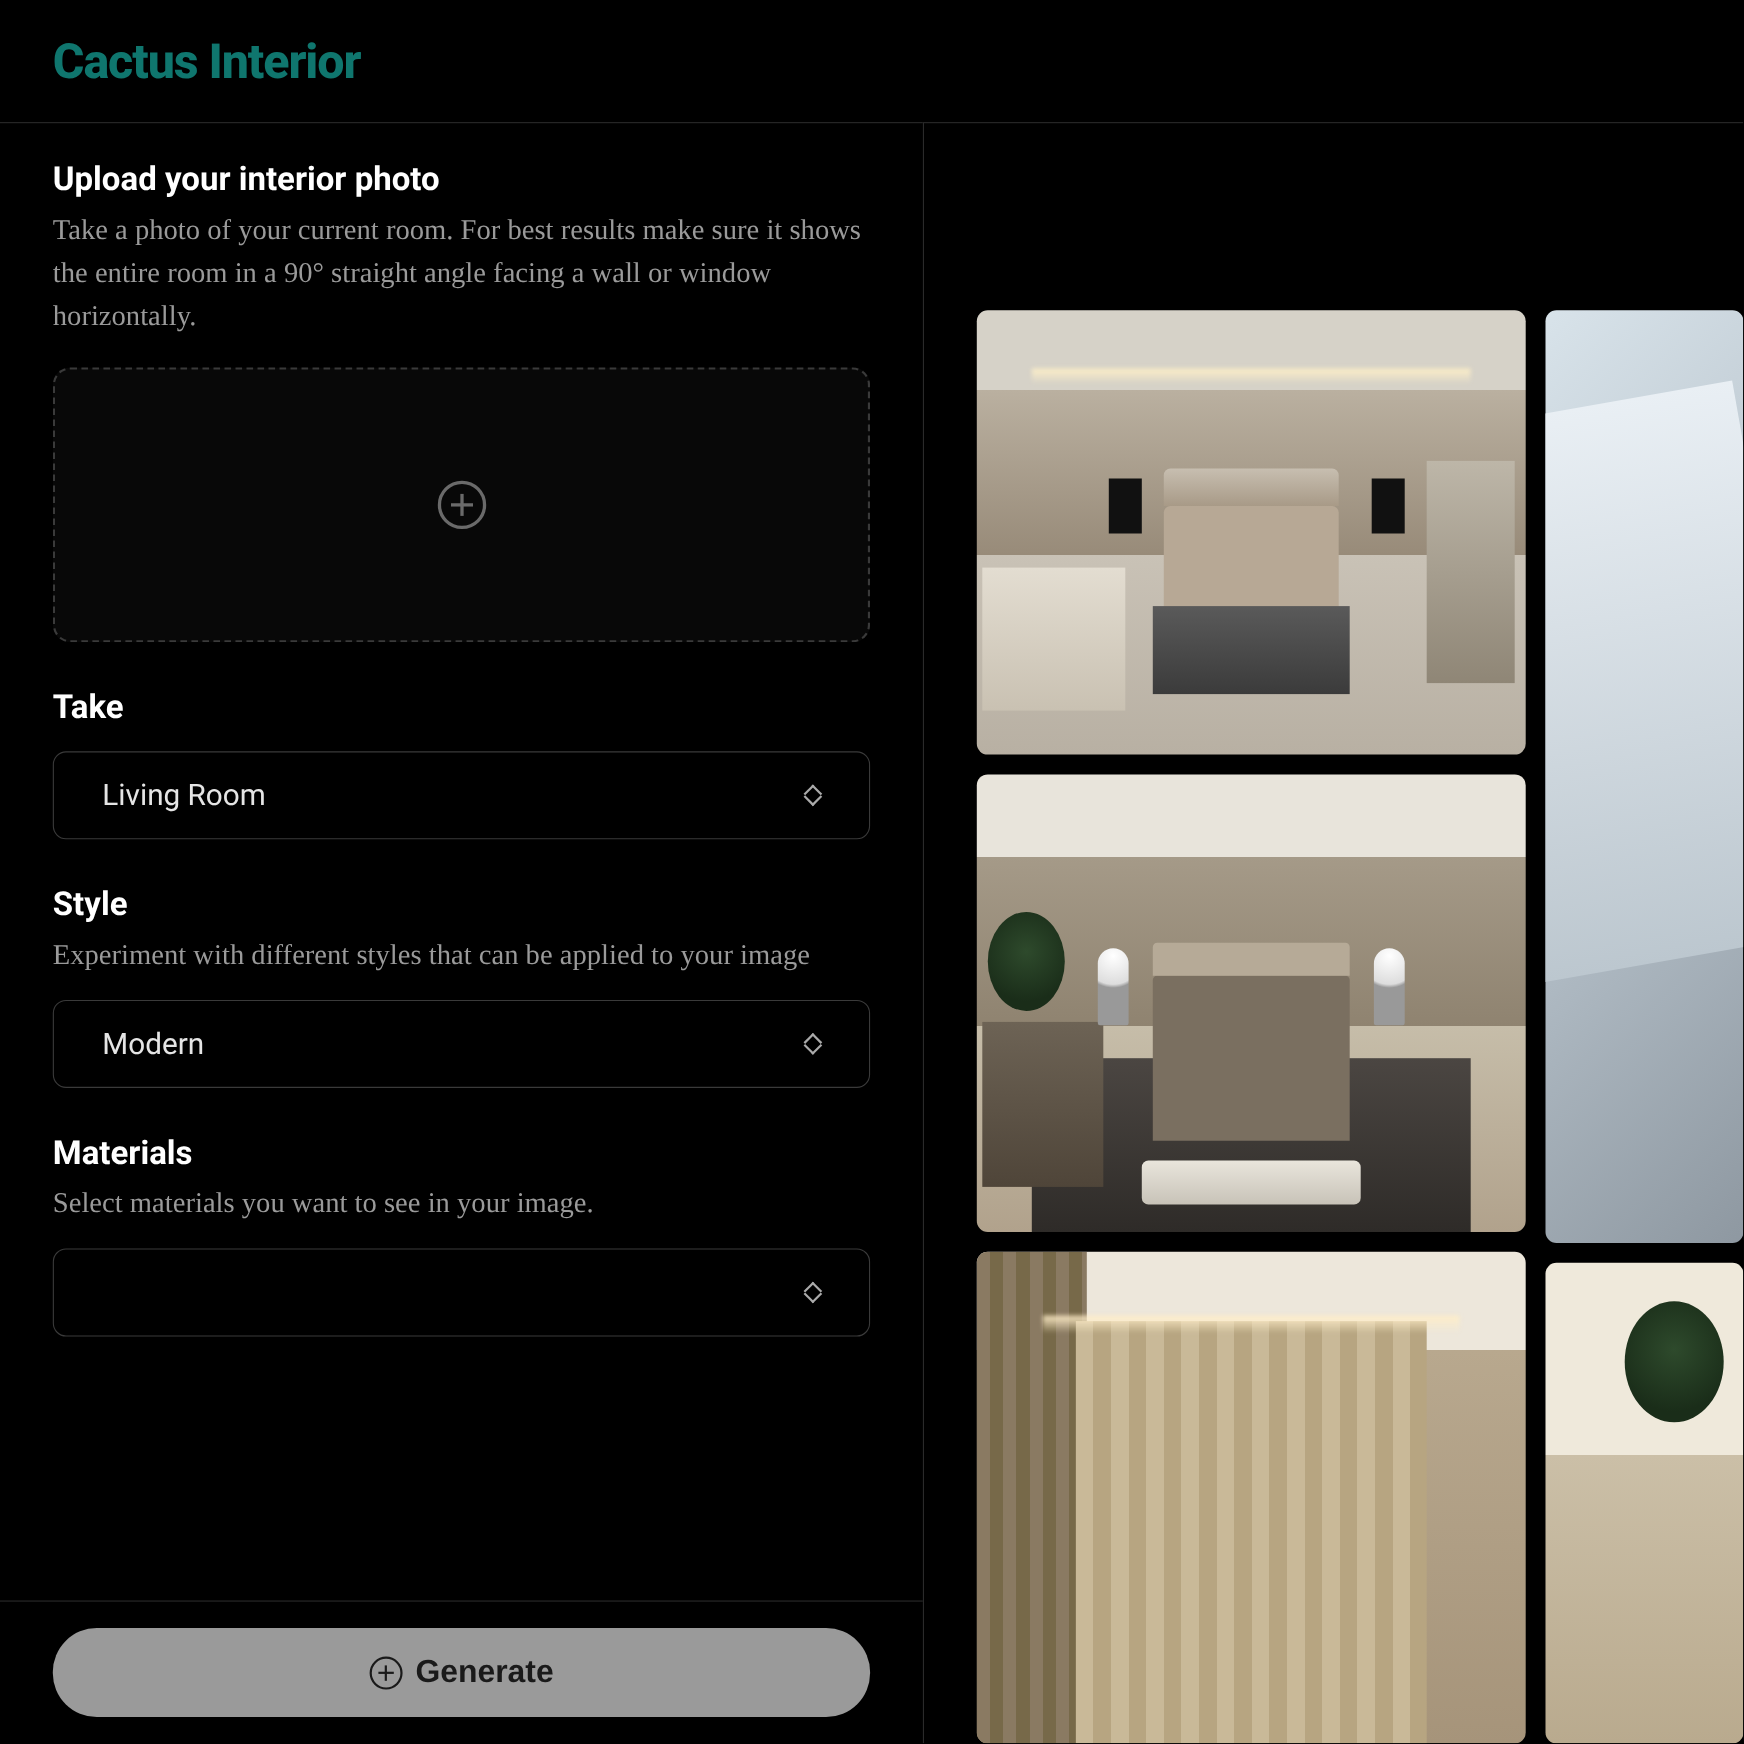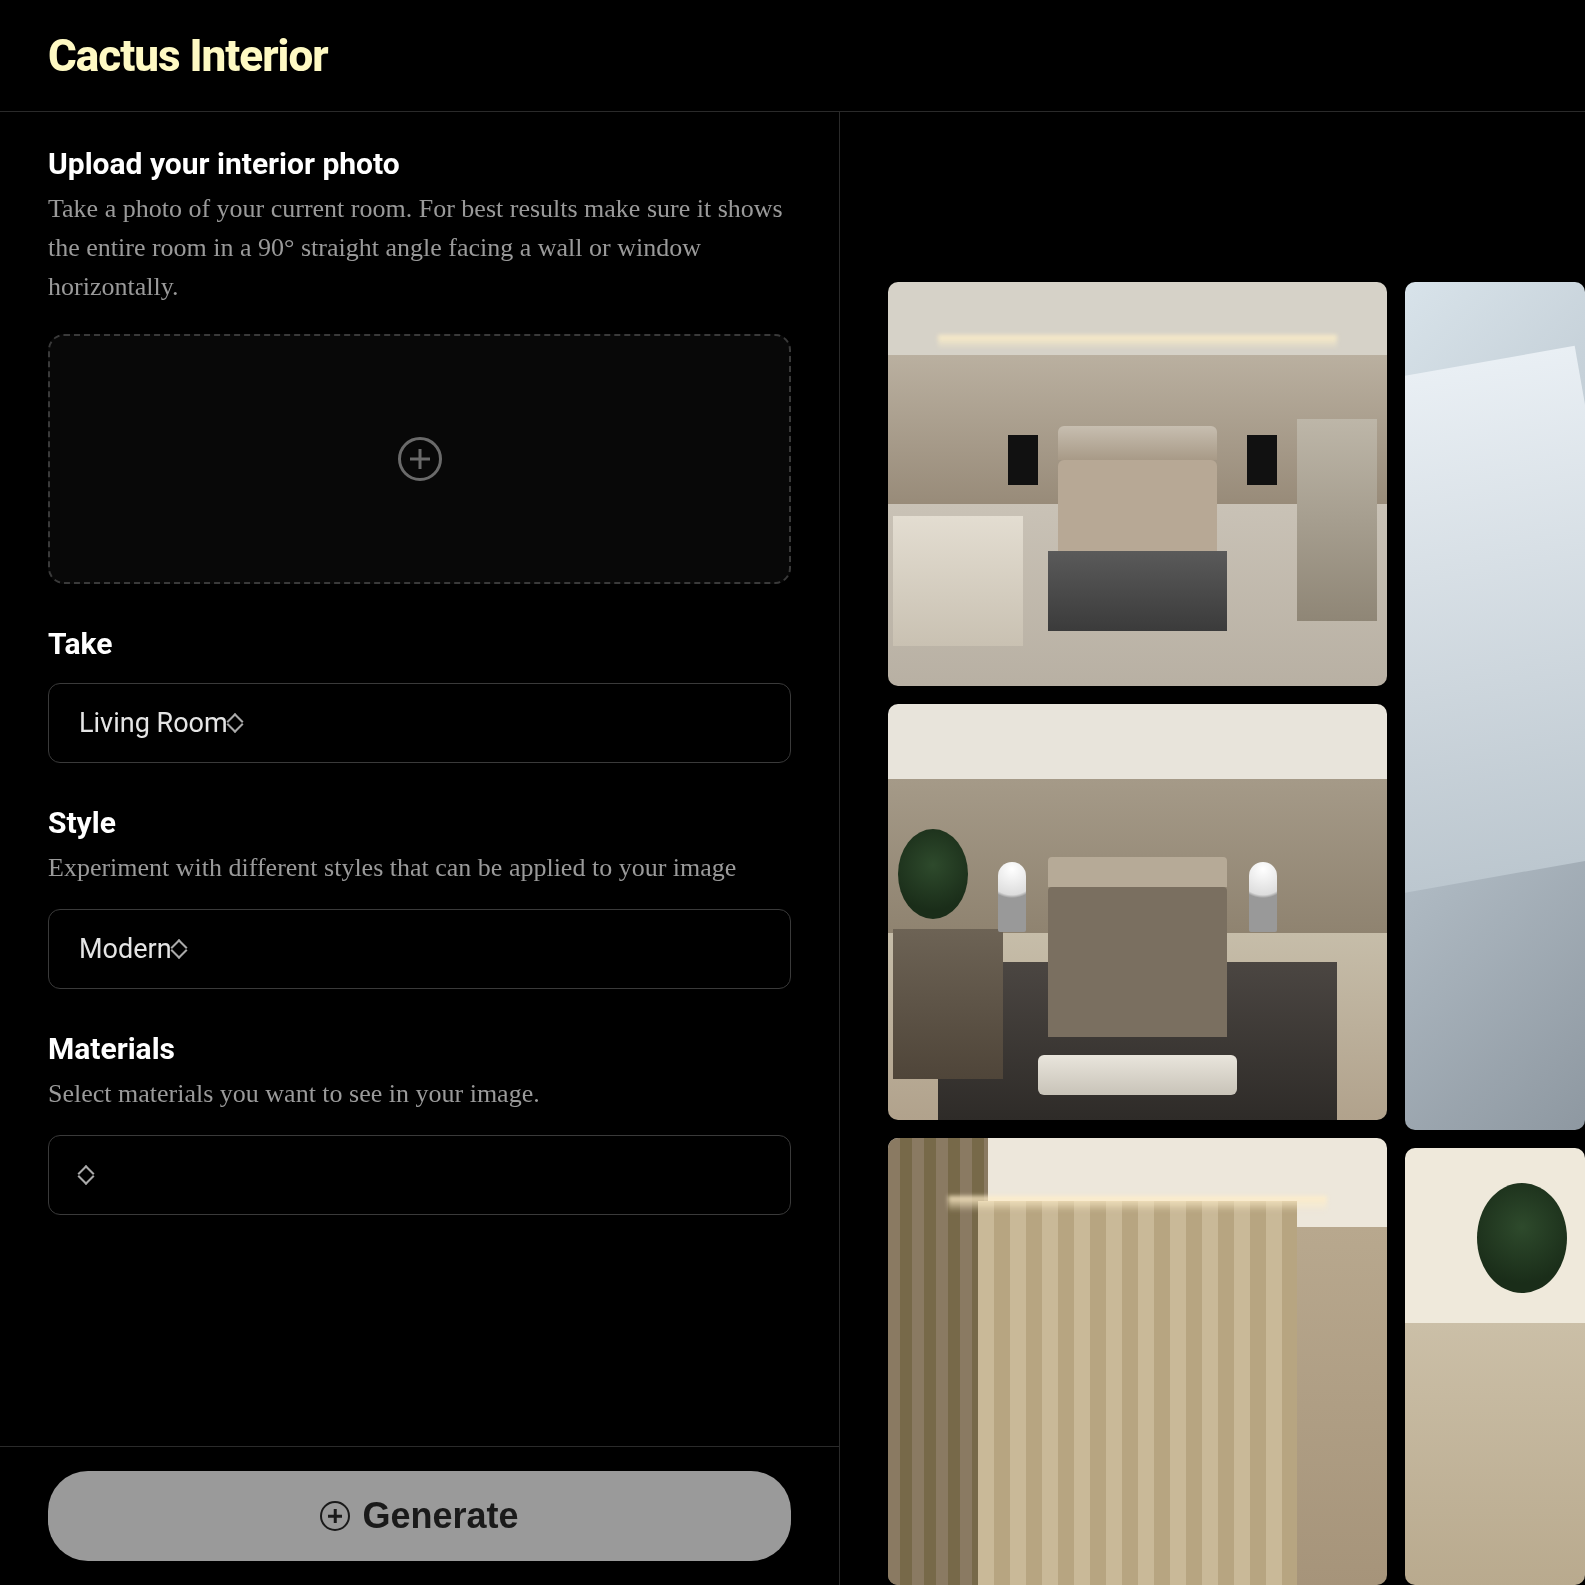--- a/index.html
+++ b/index.html
@@ -21,21 +21,21 @@
   height: 100%;
 }
 .header {
   padding: 30px 48px 28px;
   border-bottom: 1px solid #000;
 }
 .logo {
   font-size: 44px;
   font-weight: 800;
   letter-spacing: -1px;
-  color: #fef9c3;
+  color: #0f766e;
 }
 .main {
   display: flex;
   flex: 1;
   overflow: hidden;
 }
 .sidebar {
   width: 840px;
   border-right: 1px solid #2a2a2a;
   display: flex;
@@ -96,23 +96,24 @@
 }
 .plus-circle::after {
   width: 3px;
   height: 20px;
   transform: translate(-50%, -50%);
 }
 .select-box {
   margin-top: 22px;
   border: 1px solid #3a3a3a;
   border-radius: 12px;
-  padding: 22px 30px;
+  padding: 22px 44px;
   display: flex;
   align-items: center;
+  justify-content: space-between;
   cursor: pointer;
   background: transparent;
   min-height: 80px;
 }
 .select-value {
   font-size: 27px;
   color: #e5e5e5;
 }
 .select-chevrons {
   display: flex;
@@ -141,21 +142,21 @@
   padding: 24px 48px 24px;
   border-top: 1px solid #2a2a2a;
 }
 .generate-btn {
   width: 100%;
   background: #9a9a9a;
   color: #1a1a1a;
   border: none;
   border-radius: 40px;
   padding: 24px 0;
-  font-size: 36px;
+  font-size: 29px;
   font-weight: 600;
   display: flex;
   align-items: center;
   justify-content: center;
   gap: 12px;
   cursor: pointer;
 }
 .gen-icon {
   width: 30px;
   height: 30px;

